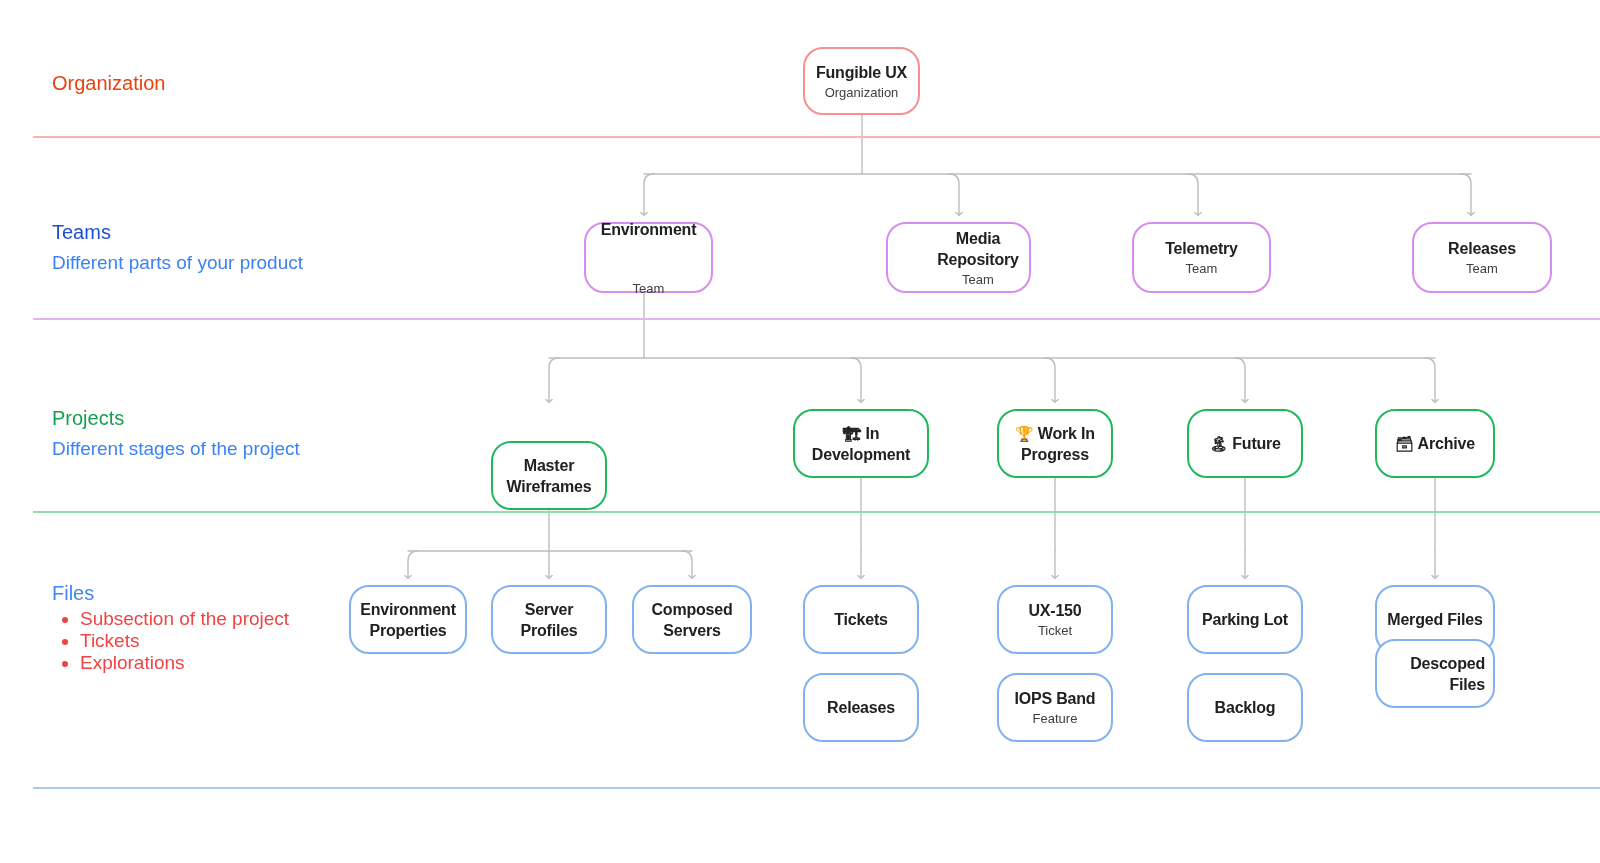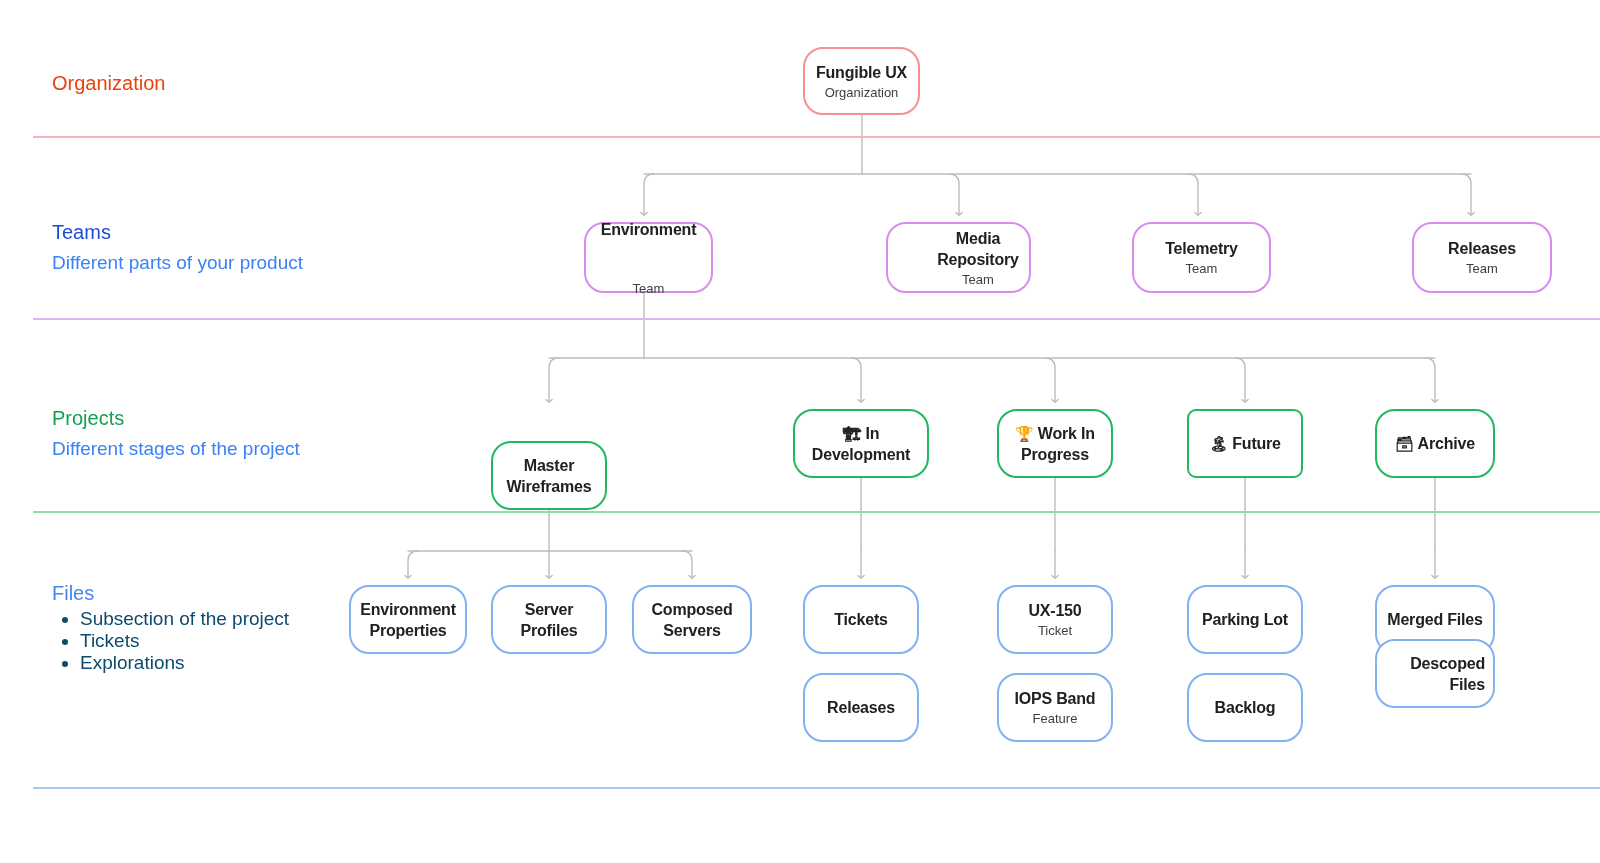--- a/index.html
+++ b/index.html
@@ -54,21 +54,21 @@
     white-space: nowrap;
     margin-top: 4px;
   }
   .legend-list {
     margin: 2px 0 0 0;
     padding-left: 28px;
     list-style: disc;
   }
   .legend-list li {
     font-size: 19px;
-    color: #0c4a6e;
+    color: #ef4444;
     line-height: 22px;
     margin-top: 0px;
   }
 
   
   .node {
     position: absolute;
     box-sizing: border-box;
     background: #ffffff;
     border: 2px solid #000000;
@@ -188,21 +188,21 @@
       </div>
       <div class="node" style="left: 491px; top: 409px; width: 116px; height: 69px; border-color: rgb(33, 184, 92); margin-top: 32px;">
         <div class="n-title">Master Wireframes</div>
       </div>
       <div class="node" style="left: 793px; top: 409px; width: 136px; height: 69px; border-color: rgb(33, 184, 92);">
         <div class="n-title"><span class="n-emoji">🏗</span> In Development</div>
       </div>
       <div class="node" style="left: 997px; top: 409px; width: 116px; height: 69px; border-color: rgb(33, 184, 92);">
         <div class="n-title"><span class="n-emoji">🏆</span> Work In Progress</div>
       </div>
-      <div class="node" style="left: 1187px; top: 409px; width: 116px; height: 69px; border-color: rgb(33, 184, 92); border-radius: 9px;">
+      <div class="node" style="left: 1187px; top: 409px; width: 116px; height: 69px; border-color: rgb(33, 184, 92);">
         <div class="n-title"><span class="n-emoji">🏝</span> Future</div>
       </div>
       <div class="node" style="left: 1375px; top: 409px; width: 120px; height: 69px; border-color: rgb(33, 184, 92);">
         <div class="n-title"><span class="n-emoji">🗃</span> Archive</div>
       </div>
       <div class="node" style="left: 349px; top: 585px; width: 118px; height: 69px; border-color: rgb(130, 177, 240);">
         <div class="n-title">Environment Properties</div>
       </div>
       <div class="node" style="left: 491px; top: 585px; width: 116px; height: 69px; border-color: rgb(130, 177, 240);">
         <div class="n-title">Server Profiles</div>

